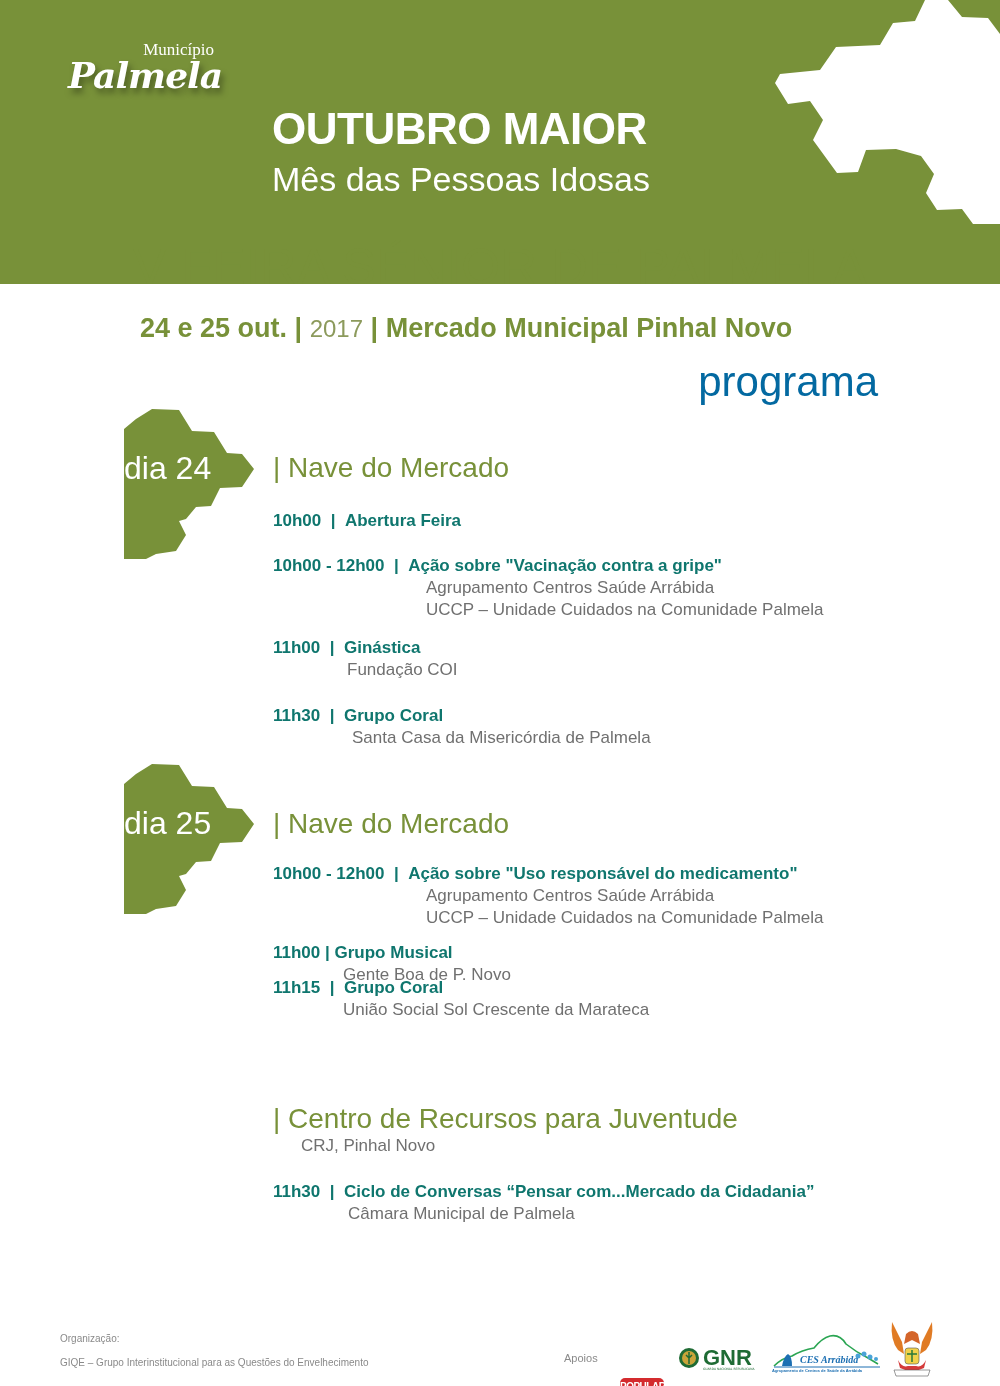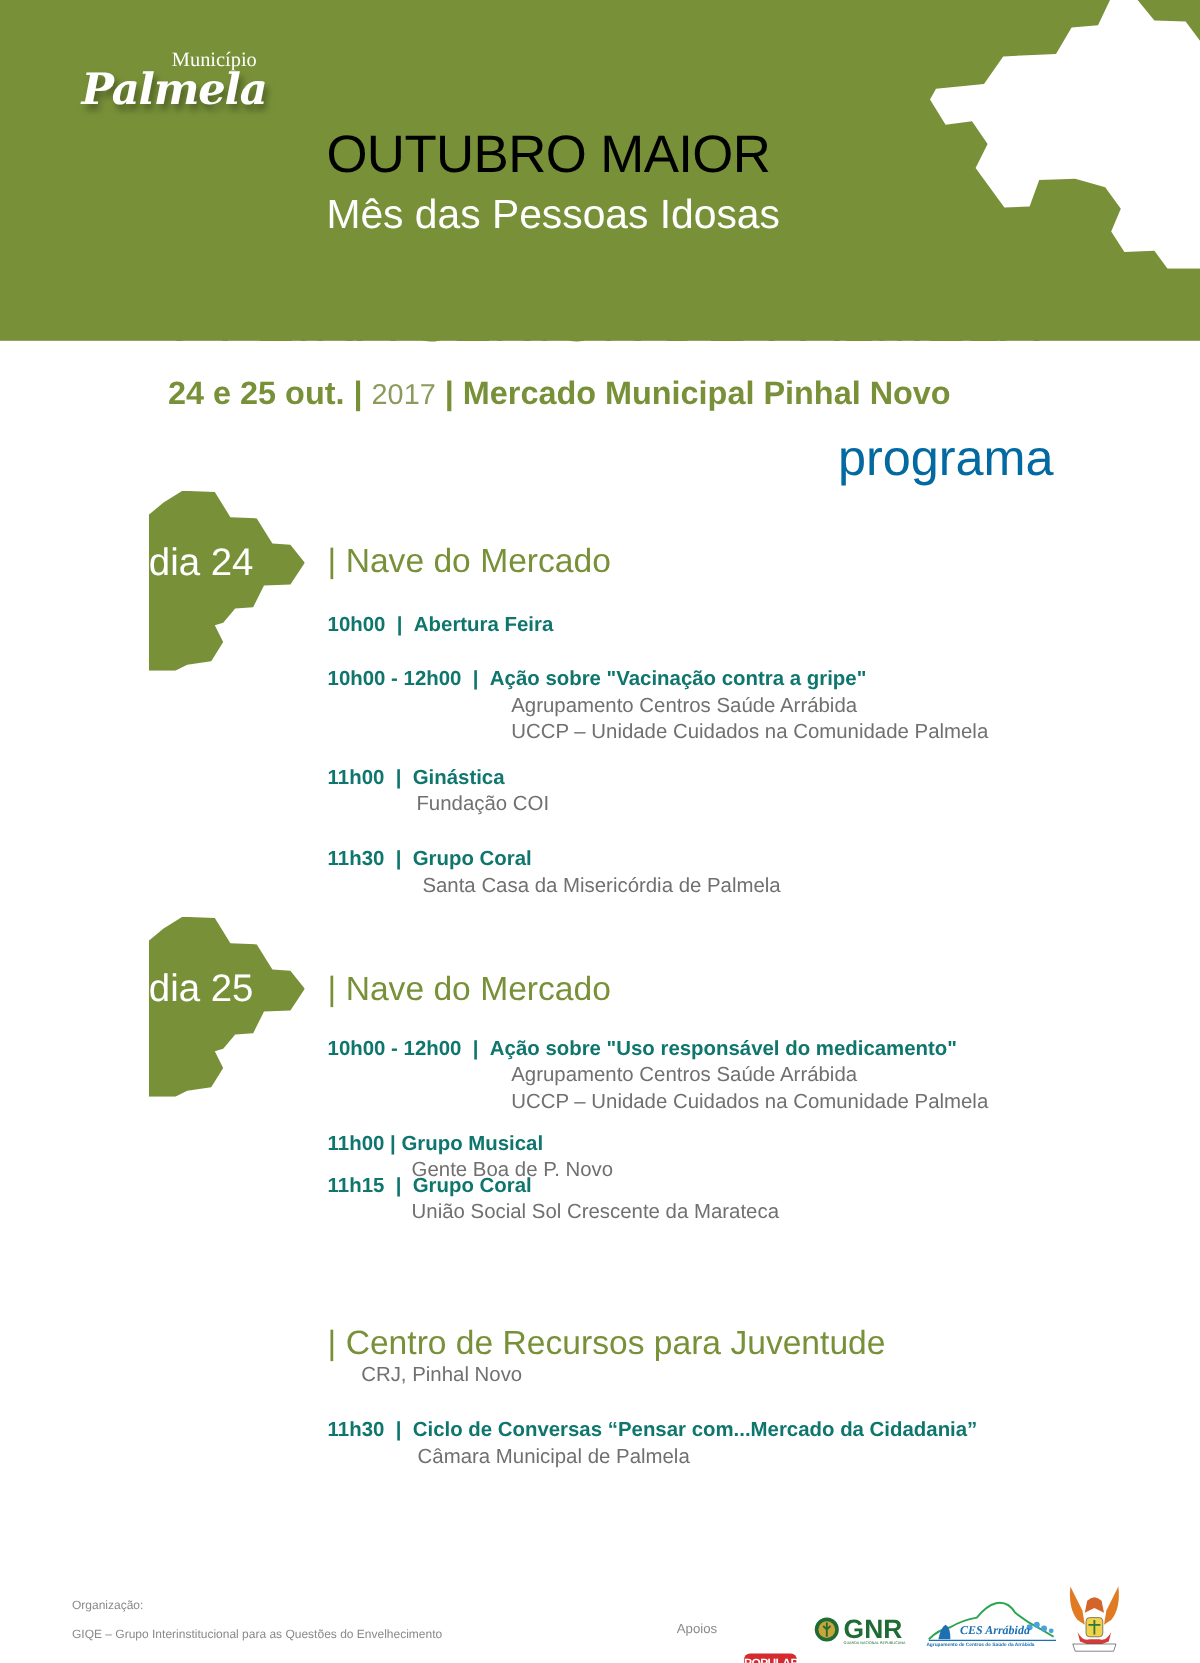--- a/index.html
+++ b/index.html
@@ -5,21 +5,21 @@
   * { margin: 0; padding: 0; box-sizing: border-box; }
   html, body { width: 1000px; height: 1386px; background: #ffffff; overflow: hidden; }
   body { position: relative; font-family: "DejaVu Sans", sans-serif; color: #6e6e6e; }
 
   .header { position: absolute; left: 0; top: 0; width: 1000px; height: 284px; background: #789139; overflow: hidden; }
   .header-hex { position: absolute; left: 0; top: 0; }
   .logo { position: absolute; left: 34px; top: 40px; width: 180px; }
   .logo-small { position: absolute; right: 0; top: 0; font-family: "Liberation Serif", serif; color: #fff; font-size: 17px; }
   .logo-big { position: absolute; left: 0; top: 14px; font-family: "DejaVu Serif", serif; font-weight: bold; font-style: italic; color: #fff; font-size: 36px; letter-spacing: -1px; text-shadow: 3px 5px 6px rgba(0,0,0,0.35); margin-left: 34px; }
 
-  .header-title { position: absolute; left: 272px; top: 104px; font-family: "Liberation Sans", sans-serif; font-weight: normal; color: #000000; font-size: 44px; letter-spacing: -0.5px; }
+  .header-title { position: absolute; left: 272px; top: 104px; font-family: "Liberation Sans", sans-serif; font-weight: bold; color: #ffffff; font-size: 44px; letter-spacing: -0.5px; }
   .header-subtitle { position: absolute; left: 272px; top: 160px; font-family: "Liberation Sans", sans-serif; color: #fff; font-size: 34px; font-weight: normal; }
 
   .fair-title { position: absolute; left: 118px; top: 238px; width: 764px; text-align: center; font-family: "Liberation Sans", sans-serif; color: #789139; font-size: 50px; font-weight: normal; letter-spacing: 0.5px; }
   .fair-sub { position: absolute; left: 124px; top: 313px; font-family: "Liberation Sans", sans-serif; color: #789139; font-size: 27px; font-weight: bold; white-space: nowrap; margin-left: 16px; }
   .fair-sub .year { font-weight: normal; color: #8c9a5c; font-size: 24px; }
   .programa { position: absolute; right: 122px; top: 358px; font-family: "Liberation Sans", sans-serif; color: #0369a1; font-size: 42px; }
 
   .day-hex { position: absolute; left: 124px; }
   .day-label { position: absolute; left: 124px; font-family: "Liberation Sans", sans-serif; color: #fff; font-size: 32px; }
   .venue { position: absolute; font-family: "Liberation Sans", sans-serif; color: #789139; font-size: 28px; white-space: nowrap; }

